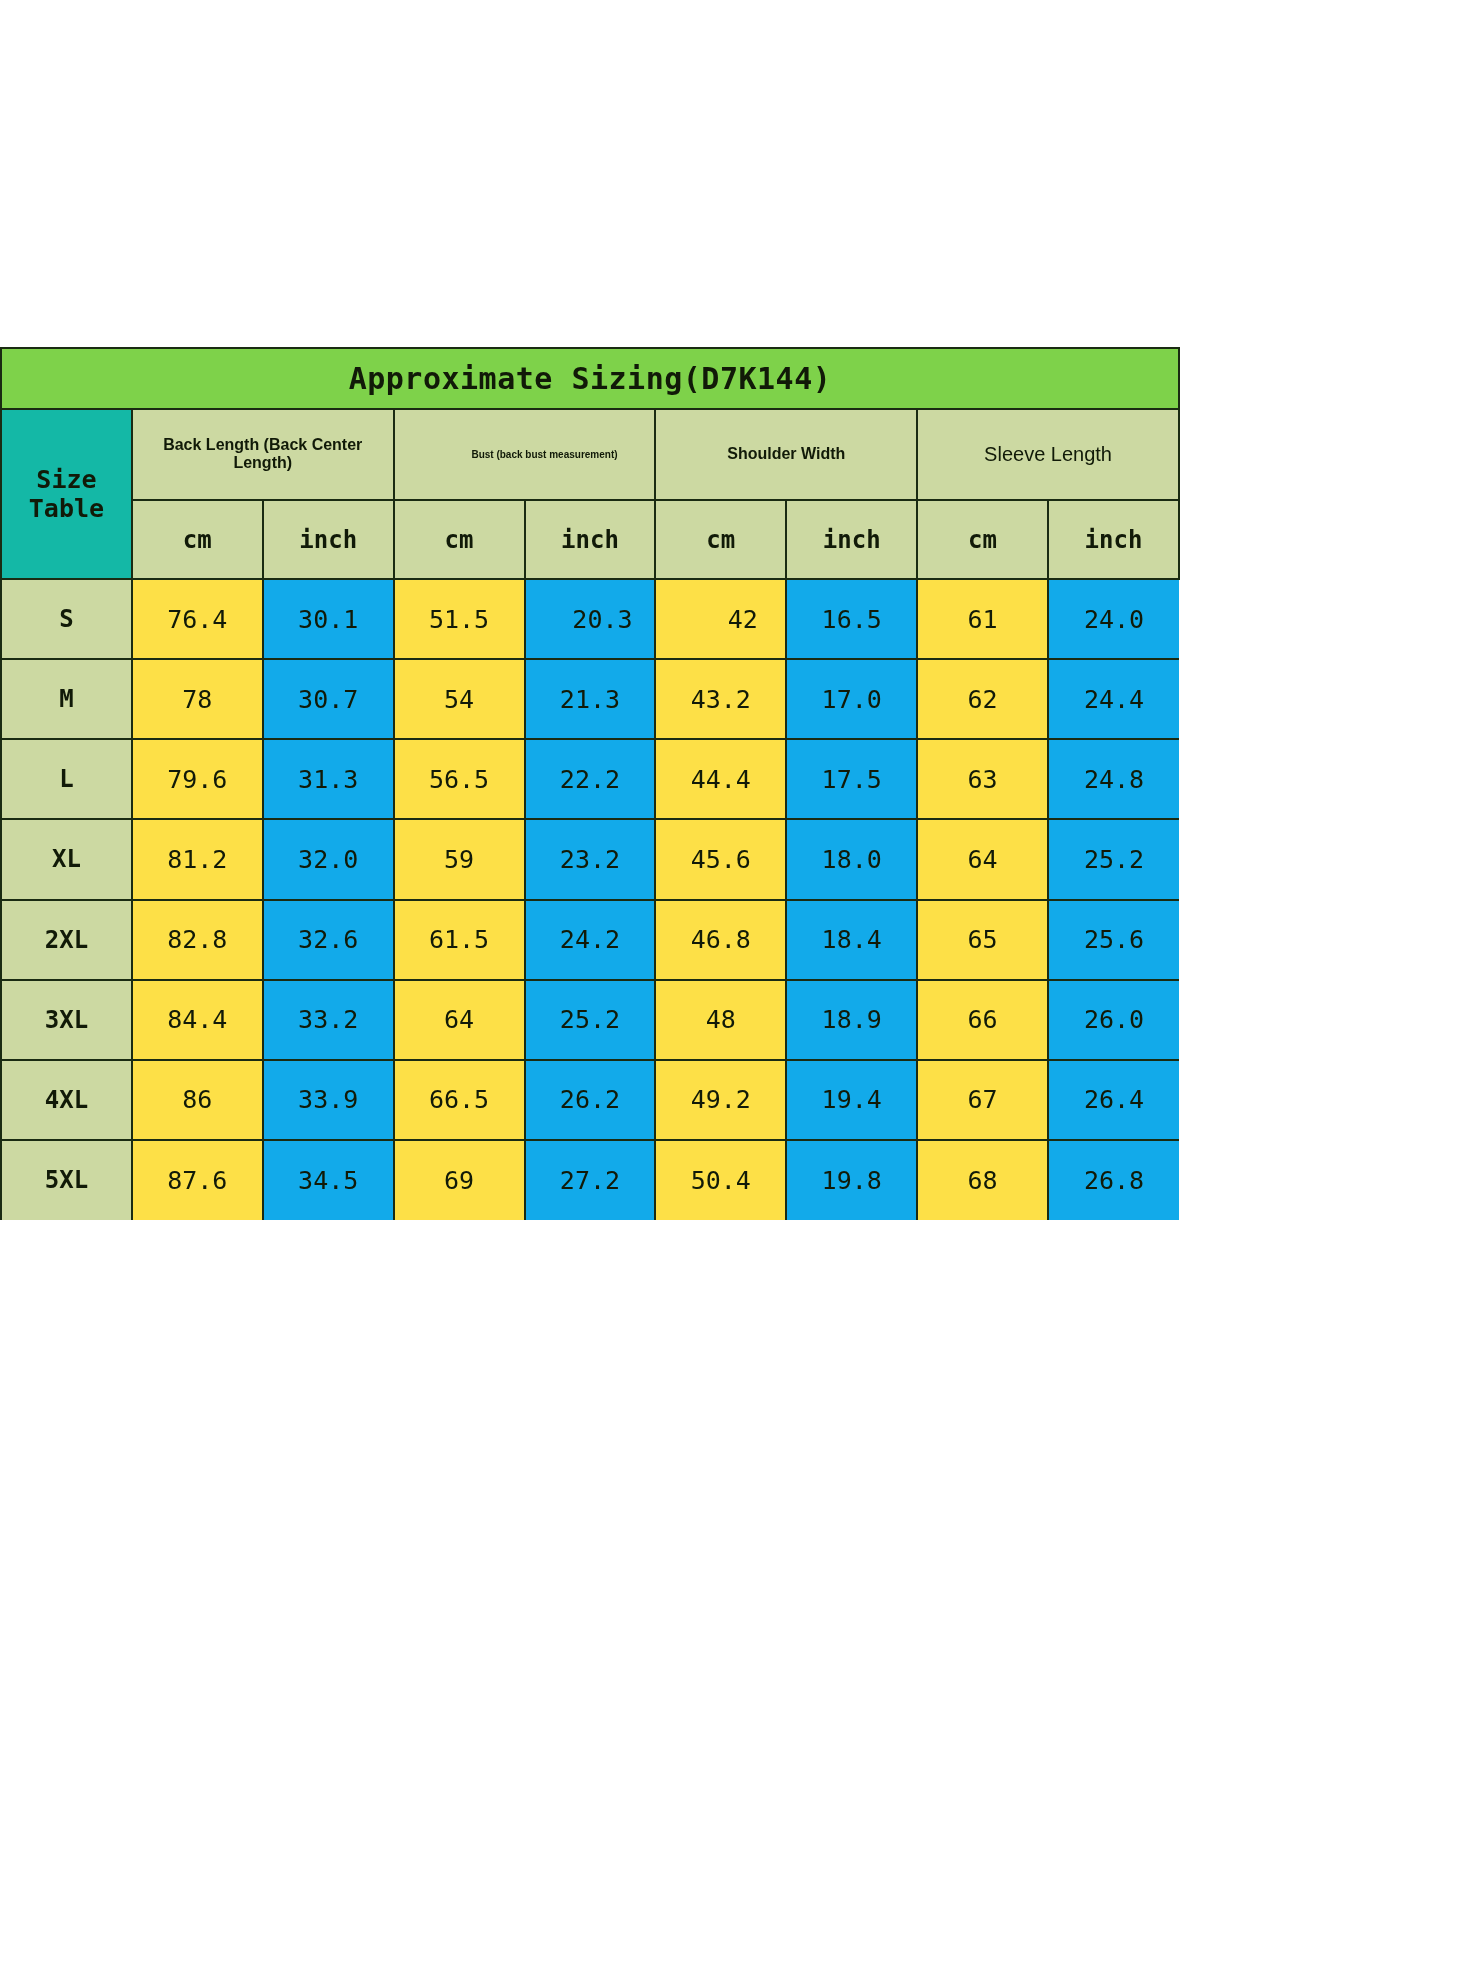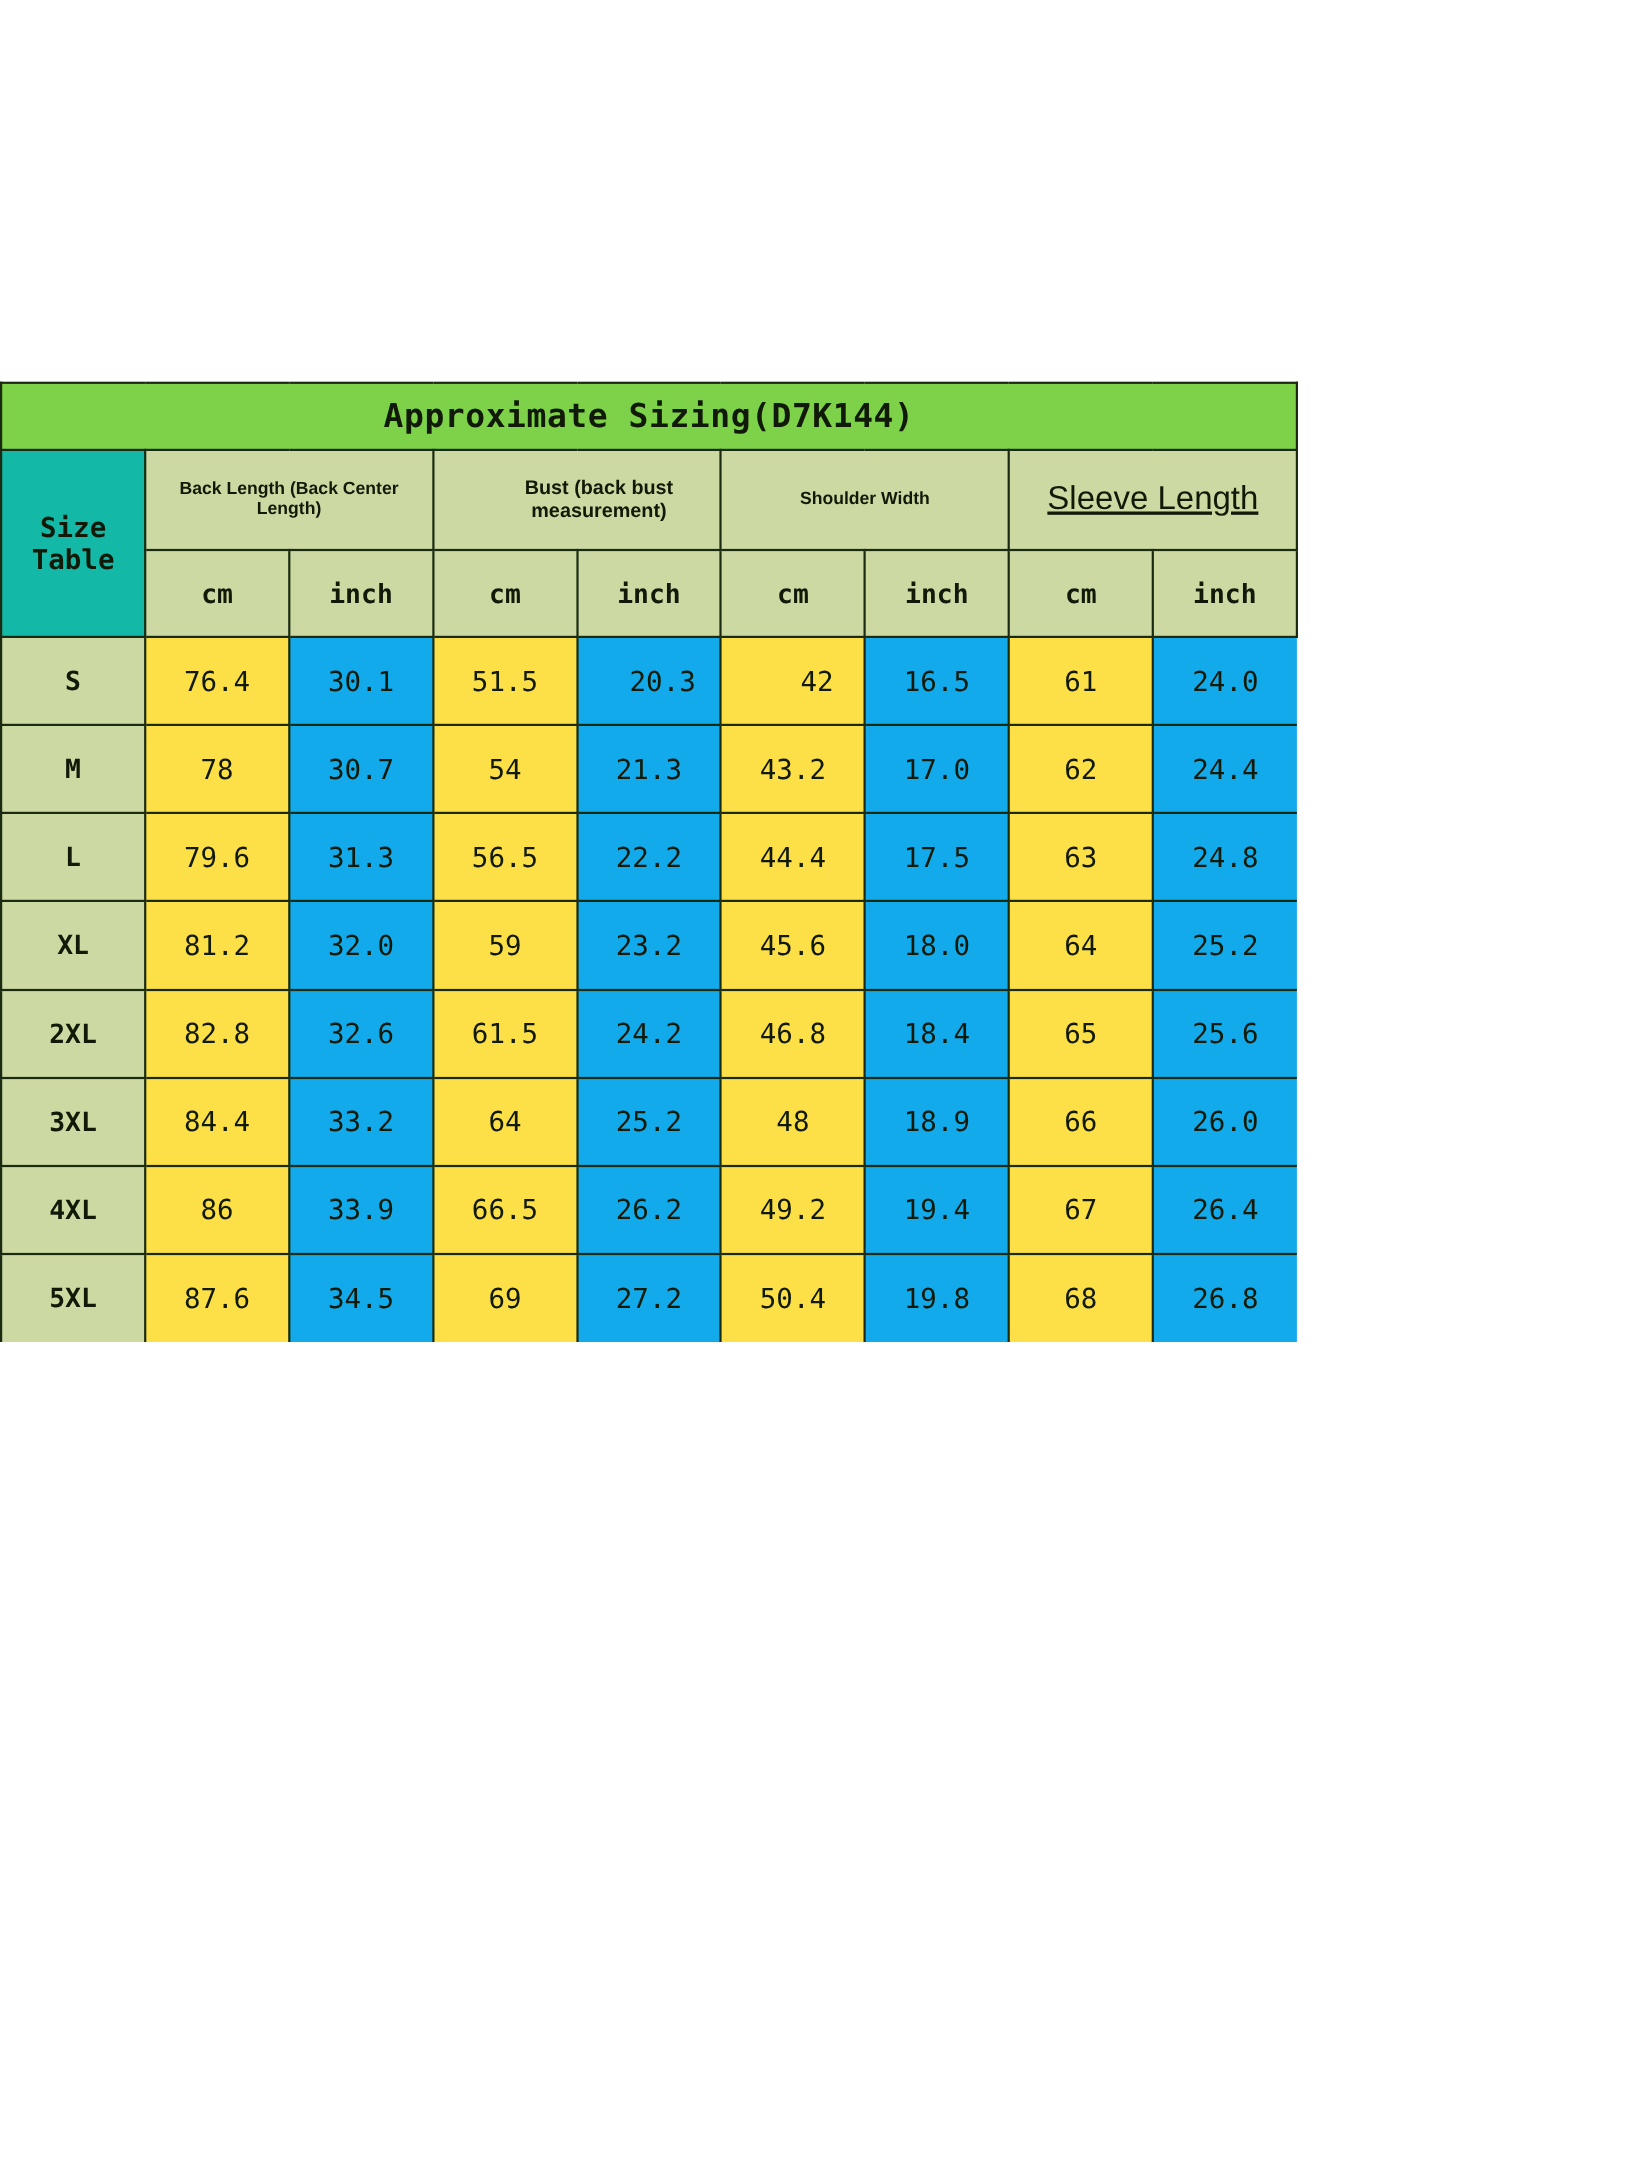--- a/index.html
+++ b/index.html
@@ -56,22 +56,22 @@
 
   
   td.grp-head {
     background: #ccd9a2;
     height: 88px;
     font-family: "Liberation Sans", sans-serif;
     font-weight: 700;
     color: #1b2310;
   }
   td.grp-head.small-label { font-size: 16px; }
-  td.grp-head.tiny-label  { font-size: 18px; padding-left: 40px; }
-  td.grp-head.big-label   { font-size: 30px; font-weight: 400; text-decoration: underline; }
+  td.grp-head.tiny-label  { font-size: 10px; padding-left: 40px; }
+  td.grp-head.big-label   { font-size: 20px; font-weight: 400; }
 
   td.size-table-cell {
     background: #14b8a6;
     font-family: "DejaVu Sans Mono", "Liberation Mono", monospace;
     font-size: 25px;
     font-weight: 700;
     color: #10180a;
     border-left: none;
   }
 

